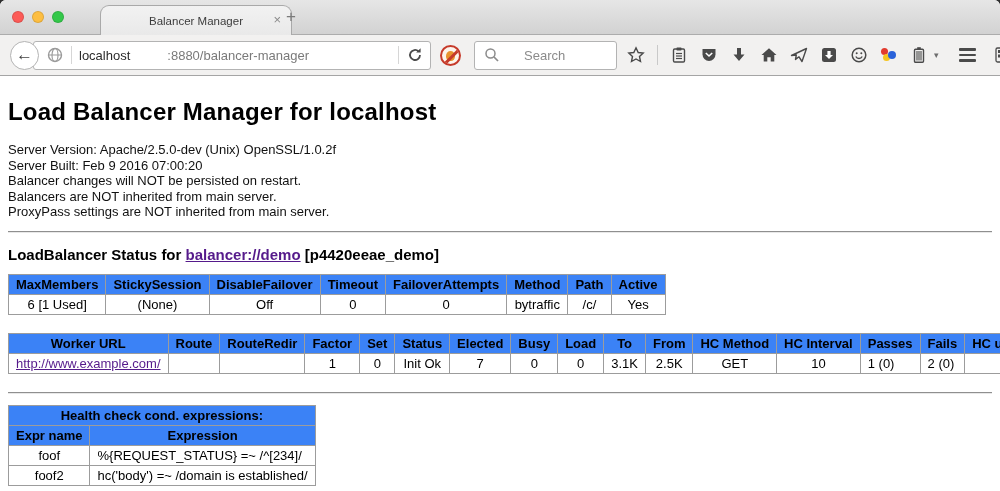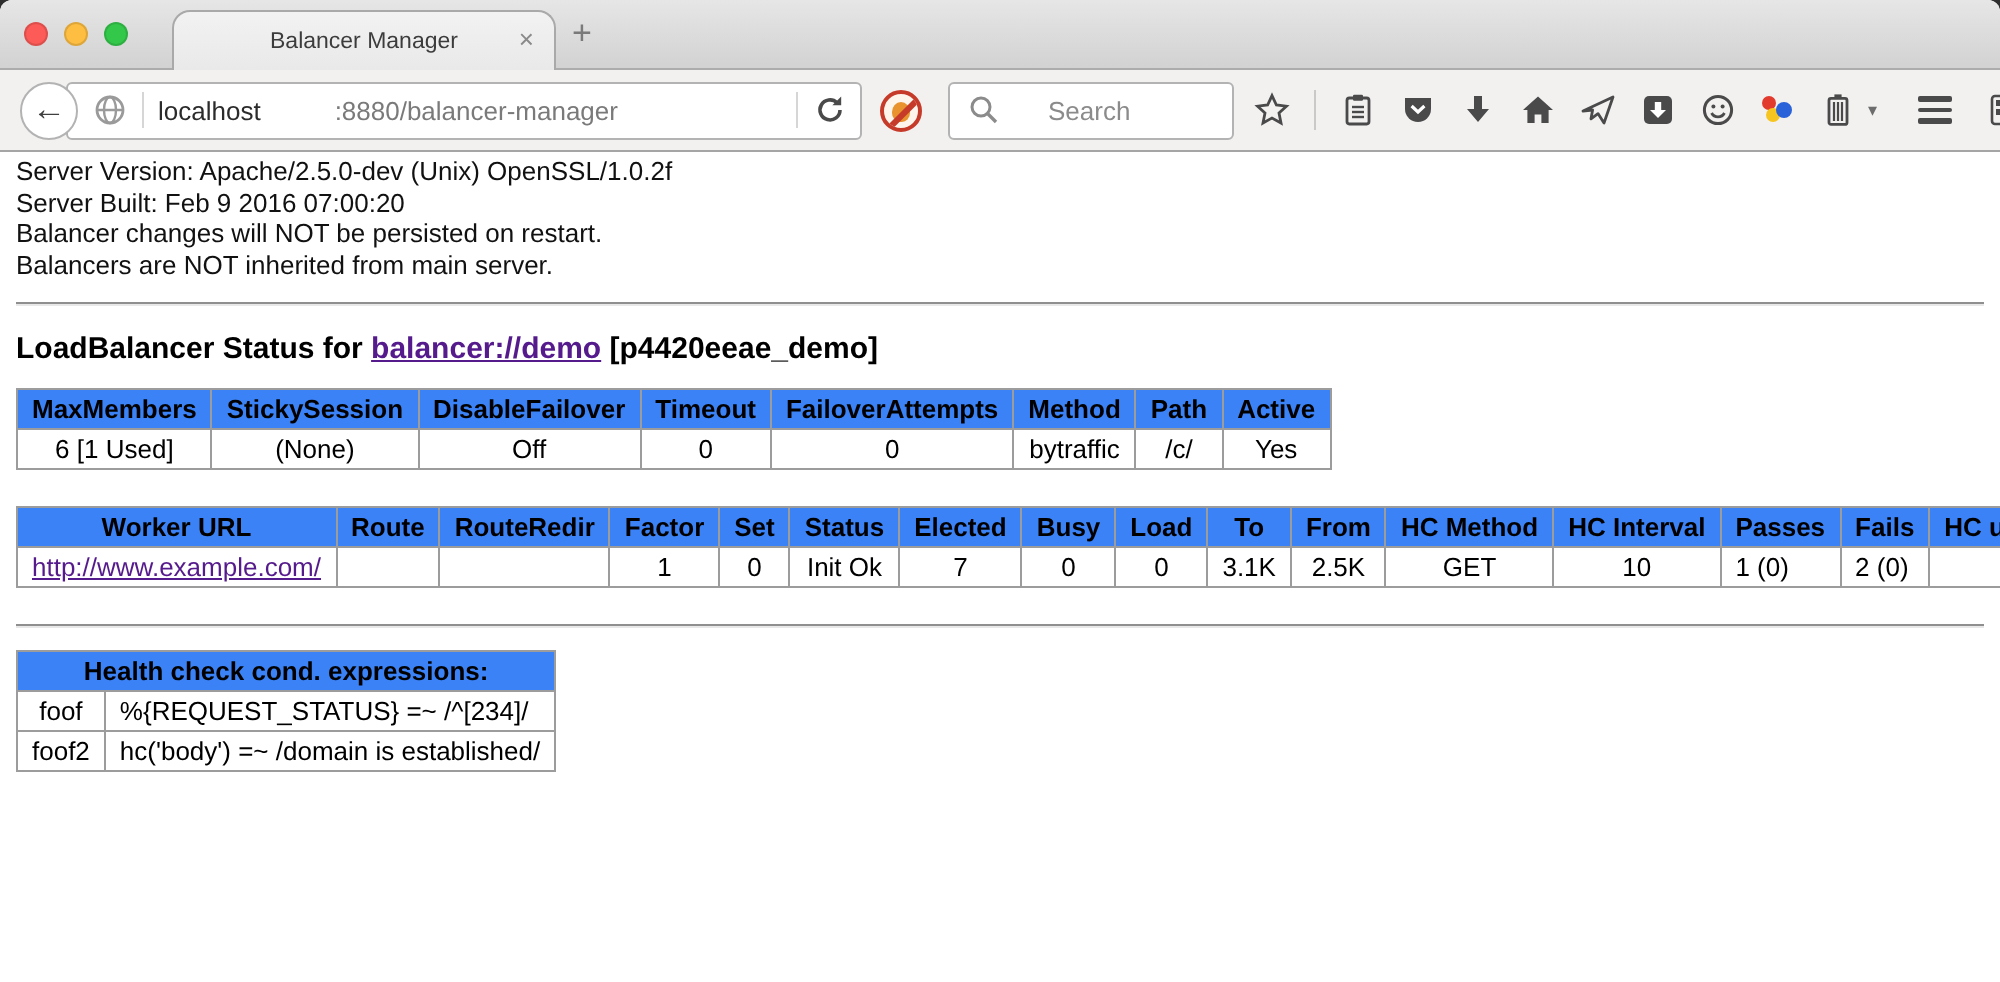--- a/index.html
+++ b/index.html
@@ -6,21 +6,21 @@
   html,body { width:1000px; height:491px; background:#2e2e2e; font-family:"Liberation Sans", sans-serif; }
   .window { width:1000px; height:491px; border-radius:6px 6px 0 0; overflow:hidden; display:flex; flex-direction:column; background:#fff; }
 
   
   .titlebar { position:relative; height:35px; flex:0 0 35px; background:linear-gradient(#e6e6e6,#d2d2d2); border-bottom:1px solid #acacac; }
   .traffic { position:absolute; left:12px; top:11px; display:flex; gap:8px; }
   .light { width:12px; height:12px; border-radius:50%; border:1px solid rgba(0,0,0,.12); }
   .light.red { background:#fc5b57; }
   .light.yellow { background:#fdbe41; }
   .light.green { background:#34c84a; }
-  .tab { position:absolute; left:86px; top:5px; width:192px; height:30px; background:linear-gradient(#f2f2f2,#e9e9e9); border:1px solid #a9a9a9; border-bottom:none; border-radius:9px 9px 0 0; display:flex; align-items:center; justify-content:center; }
+  .tab { position:absolute; left:100px; top:5px; width:192px; height:30px; background:linear-gradient(#f2f2f2,#e9e9e9); border:1px solid #a9a9a9; border-bottom:none; border-radius:9px 9px 0 0; display:flex; align-items:center; justify-content:center; }
   .tab-title { font-size:11.5px; color:#3c3c3c; }
   .tab-close { position:absolute; right:10px; top:7px; font-size:13px; color:#8a8a8a; line-height:14px; cursor:default; }
   .newtab { position:absolute; left:286px; top:7px; font-size:17px; color:#7a7a7a; }
 
   
   .navbar { height:41px; flex:0 0 41px; background:#f2f1f0; border-bottom:1px solid #a5a5a5; display:flex; align-items:center; padding:0 10px; }
   .back-btn { width:29px; height:29px; border-radius:50%; background:#fff; border:1px solid #b3b3b3; display:flex; align-items:center; justify-content:center; font-size:17px; font-weight:bold; color:#3f3f3f; z-index:2; flex:0 0 29px; }
   .urlbar { margin-left:-6px; width:398px; height:29px; background:#fff; border:1px solid #b3b3b3; border-radius:3px; display:flex; align-items:center; padding:0 6px 0 12px; flex:0 0 398px; }
   .urlbar .sep, .searchbar .sep { width:1px; height:18px; background:#d6d6d6; margin:0 7px; }
   .url-text { font-size:13px; white-space:nowrap; }
@@ -192,26 +192,28 @@
             <rect x="4" y="8.5" width="3" height="3" fill="#4a4a4a"></rect>
             <rect x="8" y="8.5" width="3" height="3" fill="#4a4a4a"></rect>
             <rect x="12" y="8.5" width="2" height="3" fill="#4a4a4a"></rect>
             <path d="M11 13l3 3h-3z" fill="#4a4a4a"></path>
           </svg>
       </span>
     </div>
   </div>
 
   <div class="content">
+    <h1 class="page-title">Load Balancer Manager for localhost</h1>
 
     <div>
       <div class="info-line">Server Version: Apache/2.5.0-dev (Unix) OpenSSL/1.0.2f</div>
       <div class="info-line">Server Built: Feb 9 2016 07:00:20</div>
       <div class="info-line">Balancer changes will NOT be persisted on restart.</div>
       <div class="info-line">Balancers are NOT inherited from main server.</div>
+      <div class="info-line">ProxyPass settings are NOT inherited from main server.</div>
     </div>
 
     <hr class="rule">
 
     <h3 class="status-heading"><span>LoadBalancer Status for </span><a href="#" class="plain-link">balancer://demo</a><span> [p4420eeae_demo]</span></h3>
 
     <table>
       <tbody>
           <tr>
         <th>MaxMembers</th>
@@ -280,20 +282,24 @@
       </table>
 
     <hr class="rule">
 
     <table class="health-table">
       <tbody>
           <tr>
         <th colspan="2">Health check cond. expressions:</th>
       </tr>
       <tr>
+        <th>Expr name</th>
+        <th>Expression</th>
+      </tr>
+      <tr>
         <td>foof</td>
         <td class="left">%{REQUEST_STATUS} =~ /^[234]/</td>
       </tr>
       <tr>
         <td>foof2</td>
         <td class="left">hc('body') =~ /domain is established/</td>
       </tr>
     </tbody>
       </table>
 

